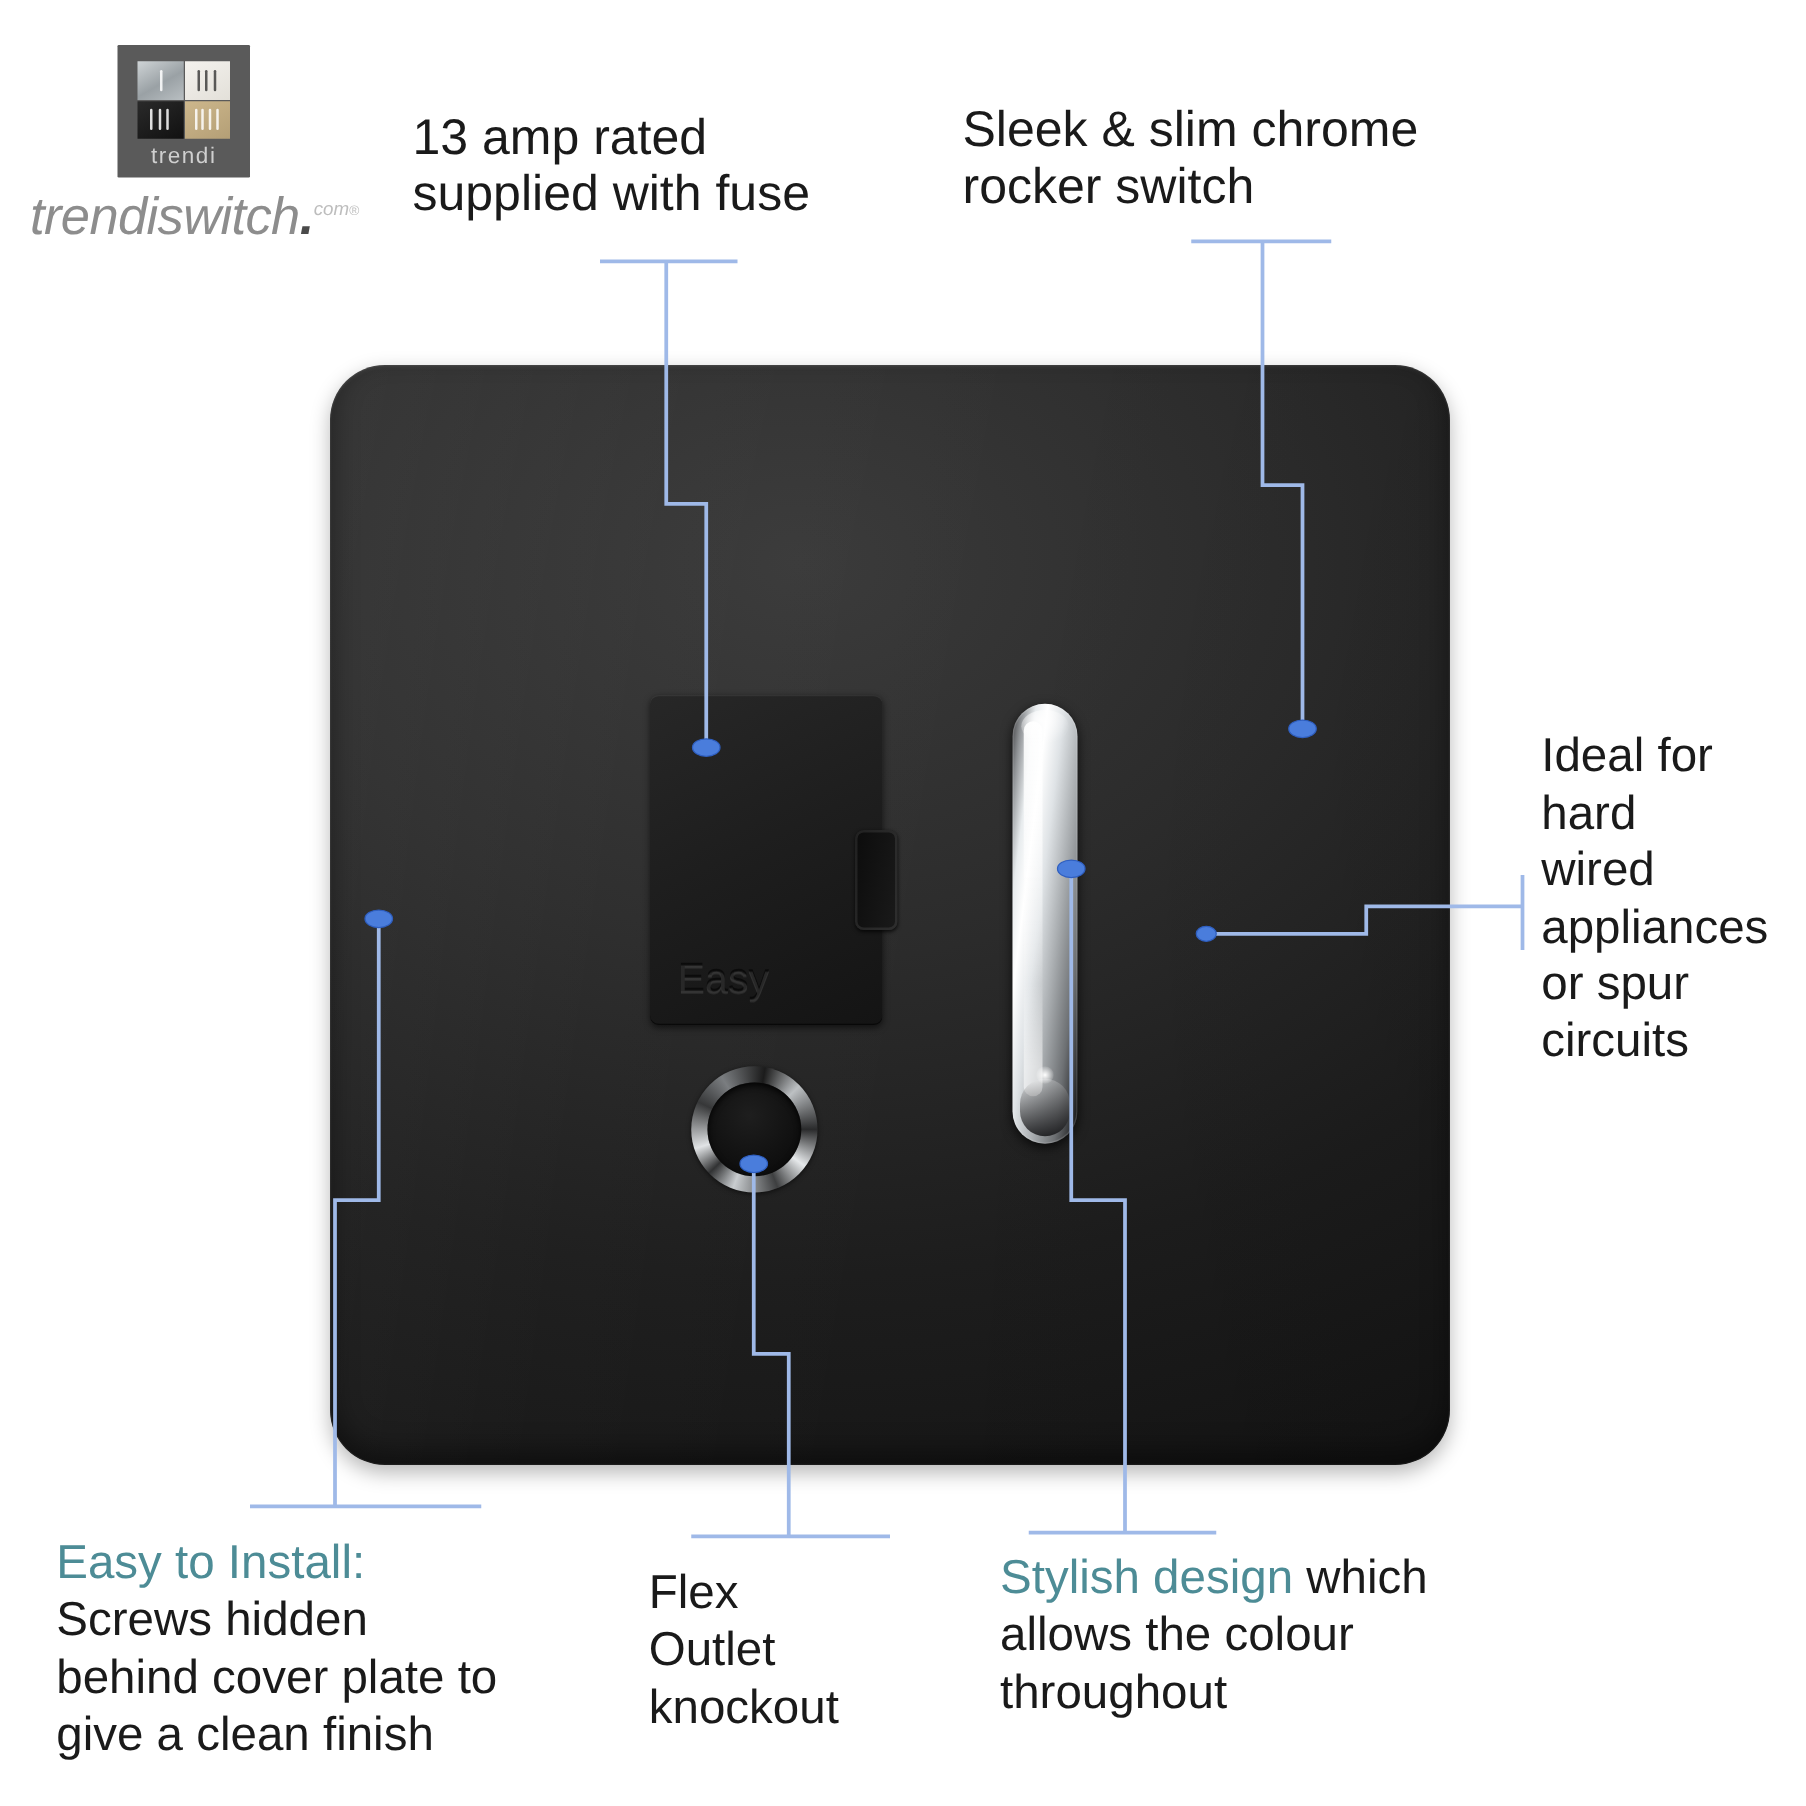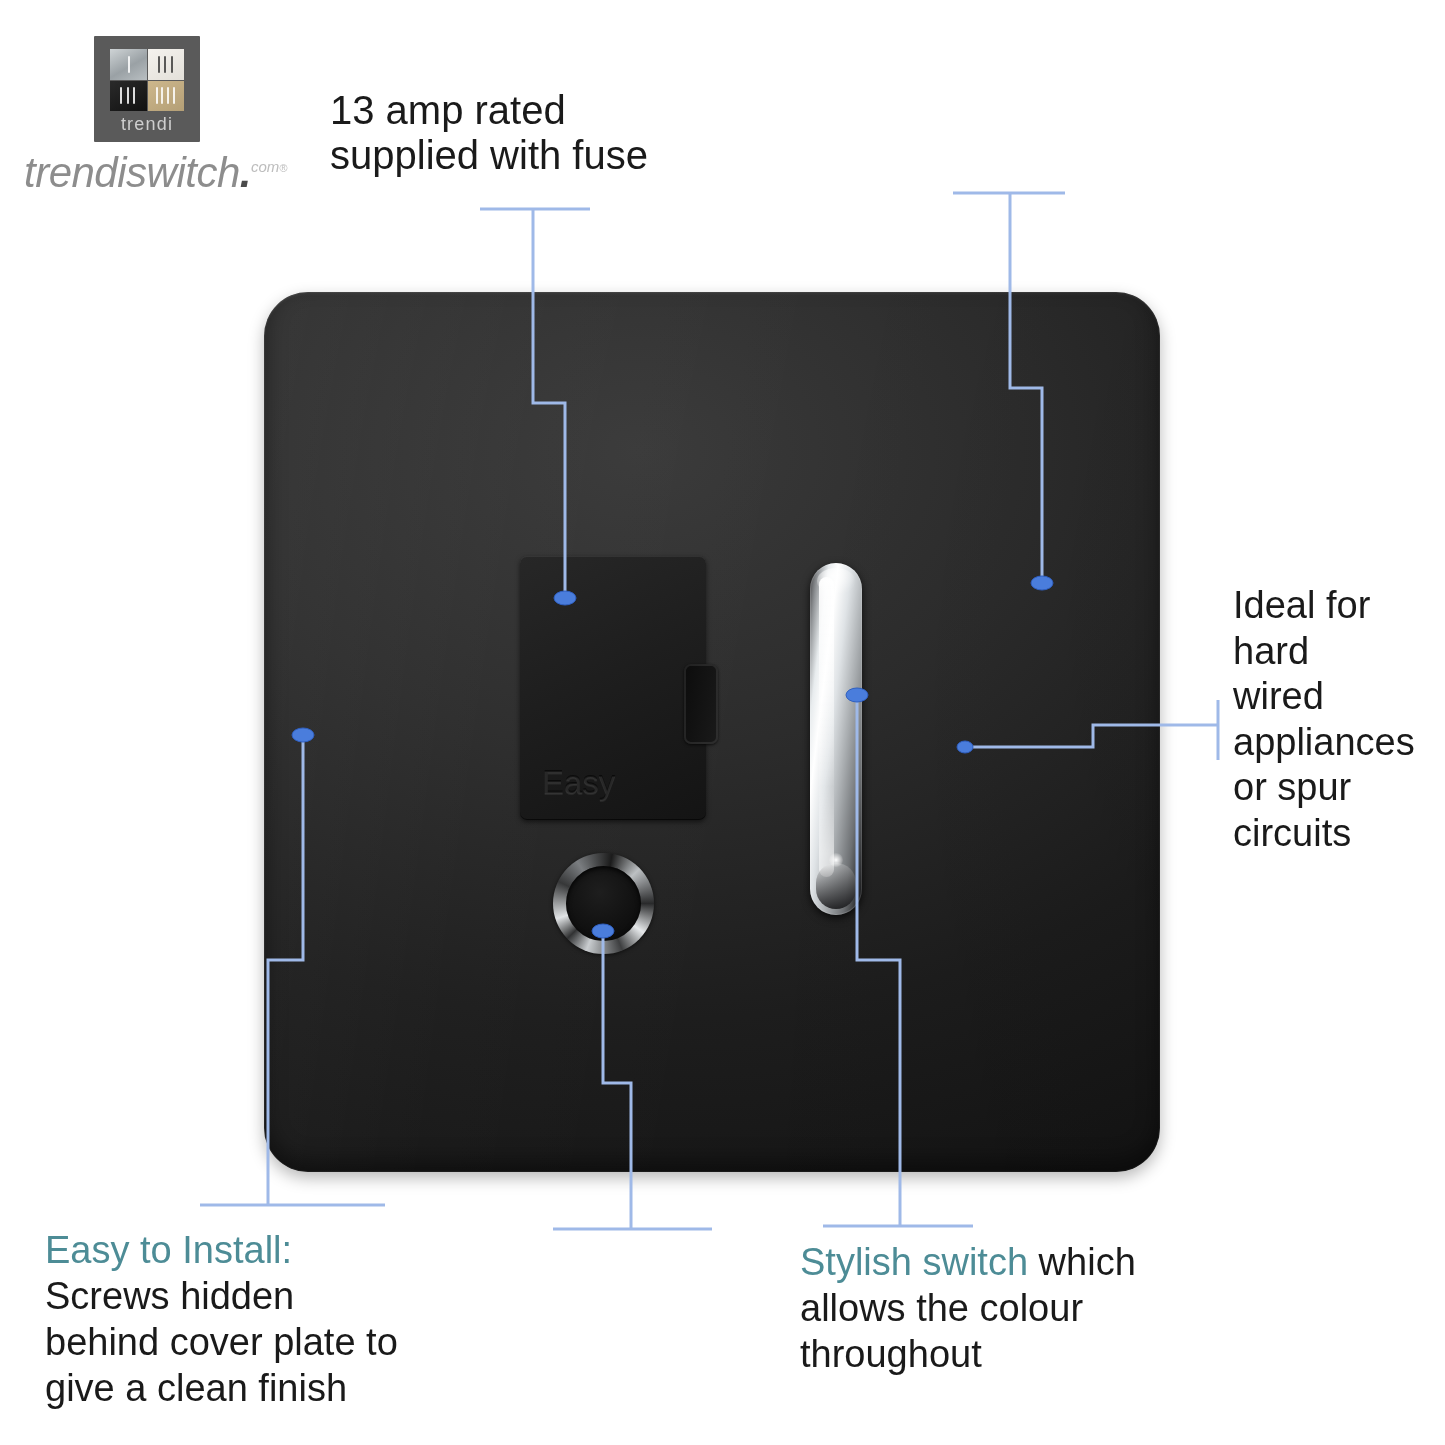--- a/index.html
+++ b/index.html
@@ -179,31 +179,36 @@
       <ellipse cx="965" cy="747" rx="8" ry="6"></ellipse>
       <ellipse cx="303" cy="735" rx="11" ry="7"></ellipse>
       <ellipse cx="603" cy="931" rx="11" ry="7"></ellipse>
       <ellipse cx="857" cy="695" rx="11" ry="7"></ellipse>
     </g>
   </svg>
 
   <div class="callout" id="c-amp">13 amp rated
 supplied with fuse</div>
 
+  <div class="callout" id="c-rocker">Sleek &amp; slim chrome
+rocker switch</div>
 
   <div class="callout" id="c-easy"><span class="hl">Easy to Install:</span>
 <span>Screws hidden
 behind cover plate to
 give a clean finish</span></div>
 
   <div class="callout" id="c-ideal">Ideal for
 hard
 wired
 appliances
 or spur
 circuits</div>
 
-
-  <div class="callout" id="c-stylish"><span class="hl">Stylish switch</span><span> which
+  <div class="callout" id="c-flex">Flex
+Outlet
+knockout</div>
+
+  <div class="callout" id="c-stylish"><span class="hl">Stylish design</span><span> which
 allows the colour
 throughout</span></div>
 
 </div>
 
 </body></html>

